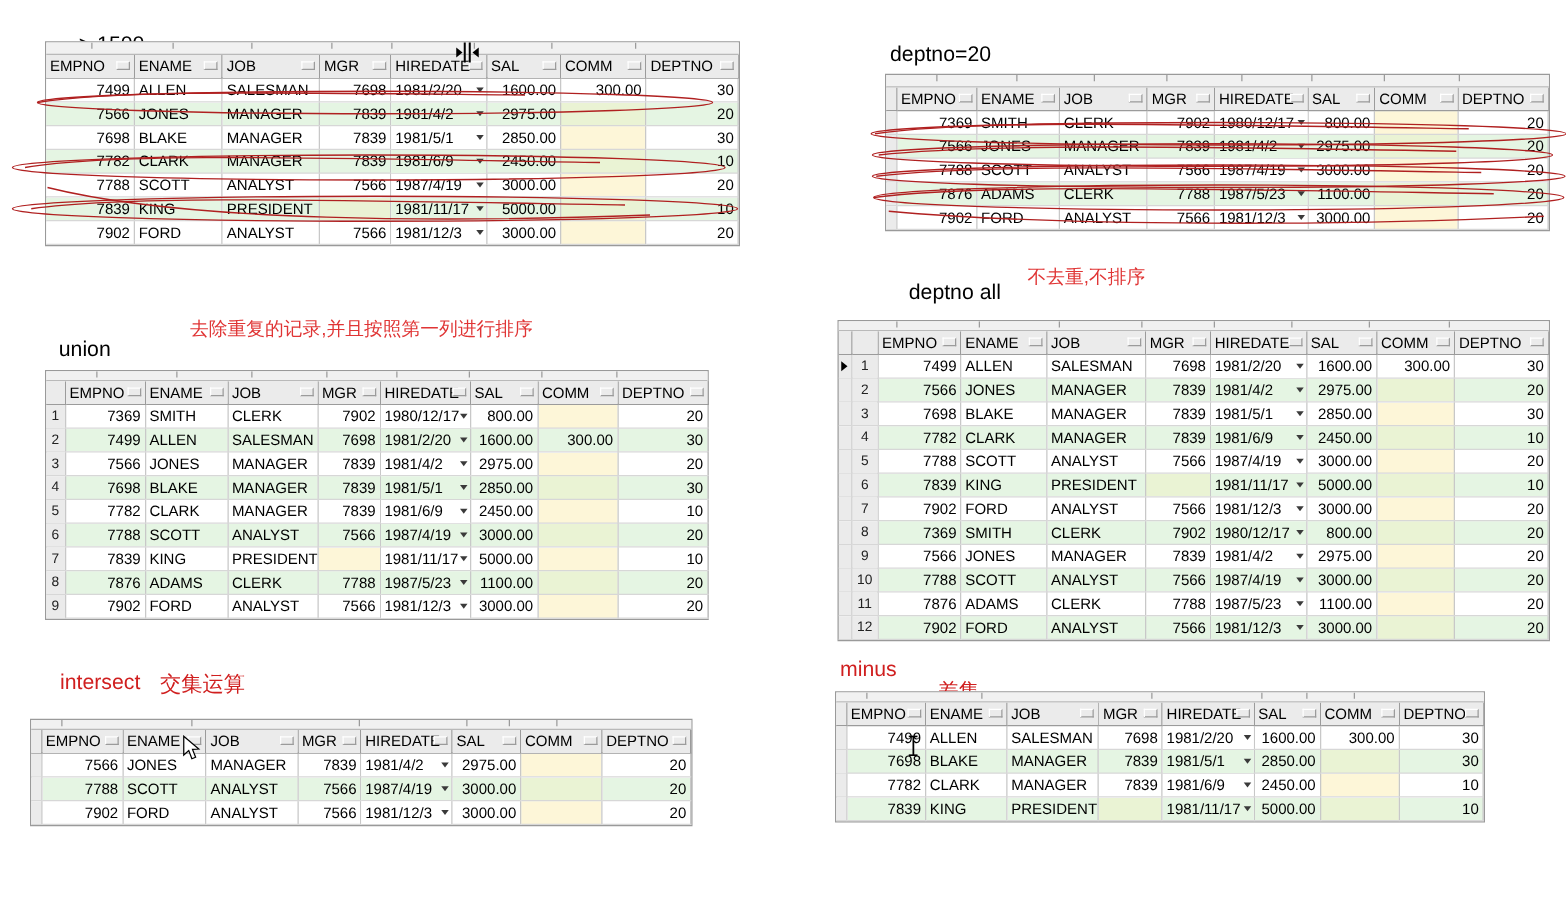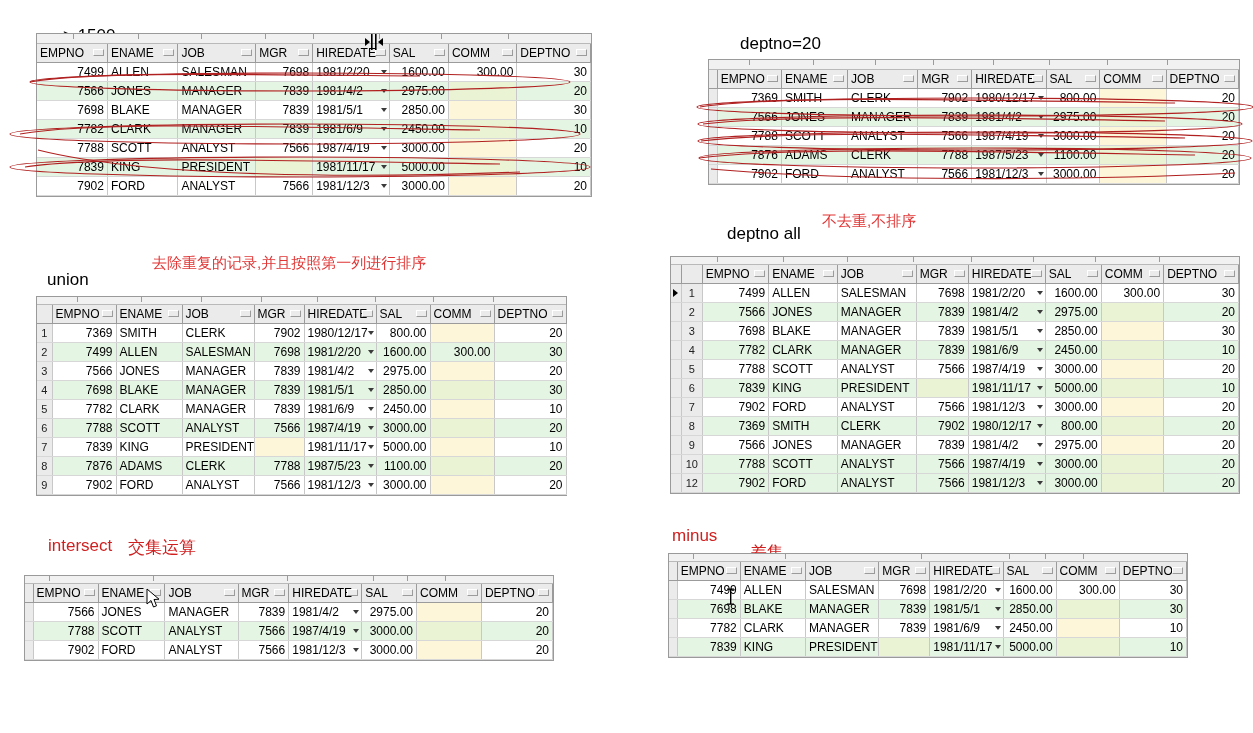--- a/index.html
+++ b/index.html
@@ -270,21 +270,21 @@
 
   <svg class="cur" style="left:362px; top:32px;" width="24" height="20" viewBox="0 0 24 20">
     <g fill="#000">
       <rect x="9" y="2" width="1.6" height="16"></rect>
       <rect x="13" y="2" width="1.6" height="16"></rect>
       <path d="M8 10 L3 6 L3 14 Z"></path>
       <path d="M16 10 L21 6 L21 14 Z"></path>
     </g>
   </svg>
 
-  <div class="title-black" style="left:740px; top:34px;">deptno=20</div>
+  <div class="title-black" style="left:712px; top:34px;">deptno=20</div>
 
   <div class="grid" id="grid-deptno20" style="left:708px; top:59px; width:532px;">
     <div class="topbar">
       <i style="left:40px"></i>
         <i style="left:104px"></i>
         <i style="left:166px"></i>
       <i style="left:224px"></i>
         <i style="left:284px"></i>
         <i style="left:340px"></i>
       <i style="left:398px"></i>
@@ -689,20 +689,32 @@
             <td class="rowno">10</td>
             <td class="num">7788</td>
             <td class="txt">SCOTT</td>
             <td class="txt">ANALYST</td>
             <td class="num">7566</td>
             <td class="txt hire">1987/4/19<span class="dd"></span></td>
             <td class="num">3000.00</td>
             <td class="num null"></td>
             <td class="num">20</td>
           </tr>
+          <tr>
+            <td class="gutter"></td>
+            <td class="rowno">11</td>
+            <td class="num">7876</td>
+            <td class="txt">ADAMS</td>
+            <td class="txt">CLERK</td>
+            <td class="num">7788</td>
+            <td class="txt hire">1987/5/23<span class="dd"></span></td>
+            <td class="num">1100.00</td>
+            <td class="num null"></td>
+            <td class="num">20</td>
+          </tr>
           <tr class="alt">
             <td class="gutter"></td>
             <td class="rowno">12</td>
             <td class="num">7902</td>
             <td class="txt">FORD</td>
             <td class="txt">ANALYST</td>
             <td class="num">7566</td>
             <td class="txt hire">1981/12/3<span class="dd"></span></td>
             <td class="num">3000.00</td>
             <td class="num null"></td>

